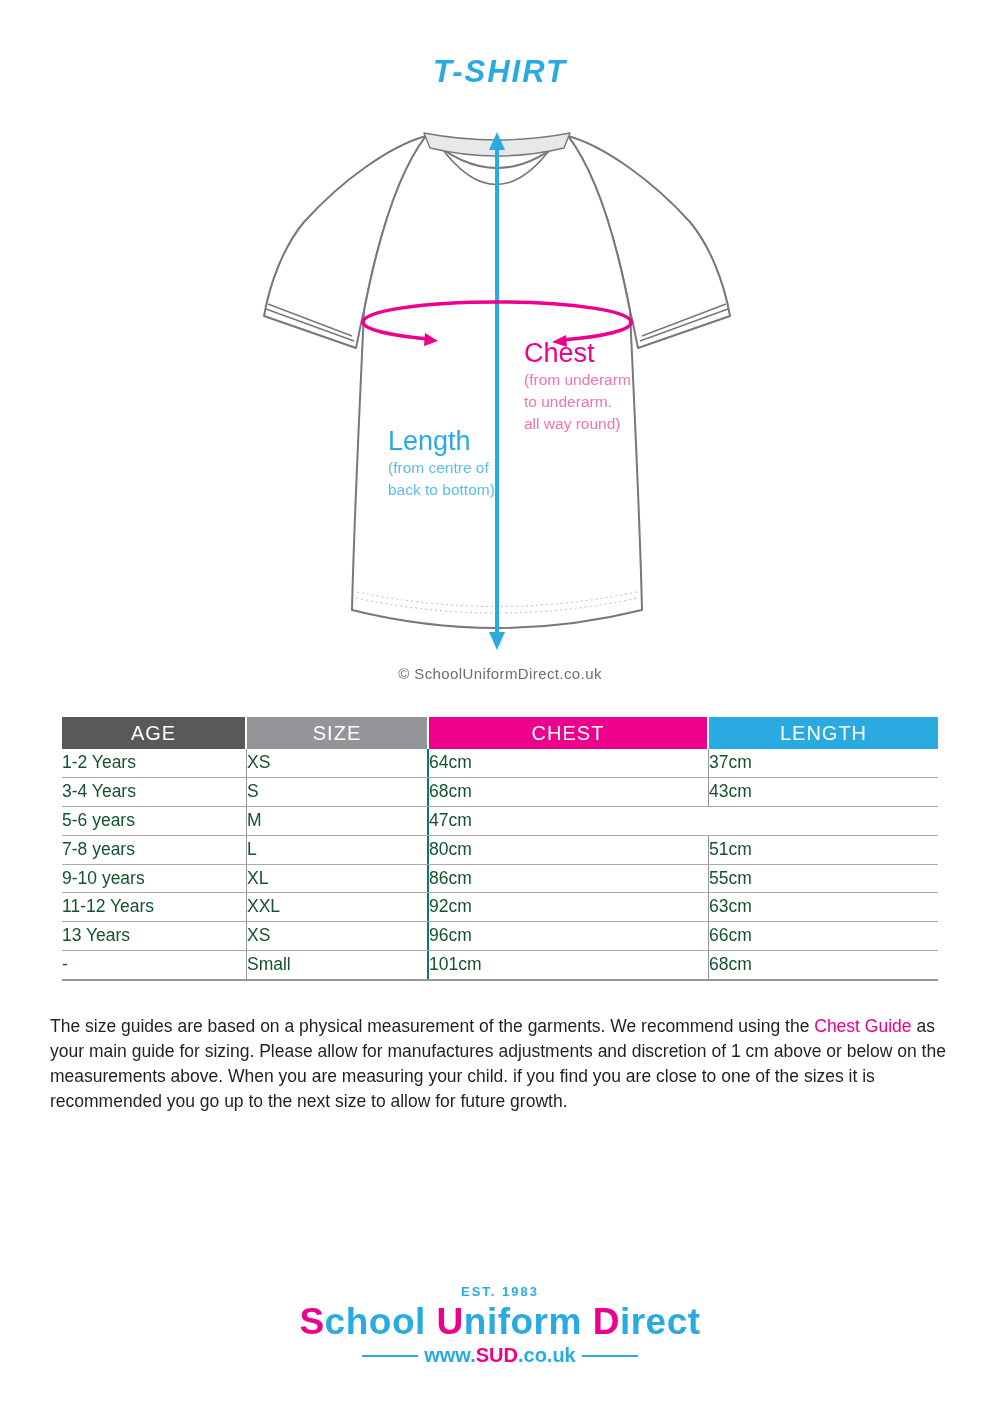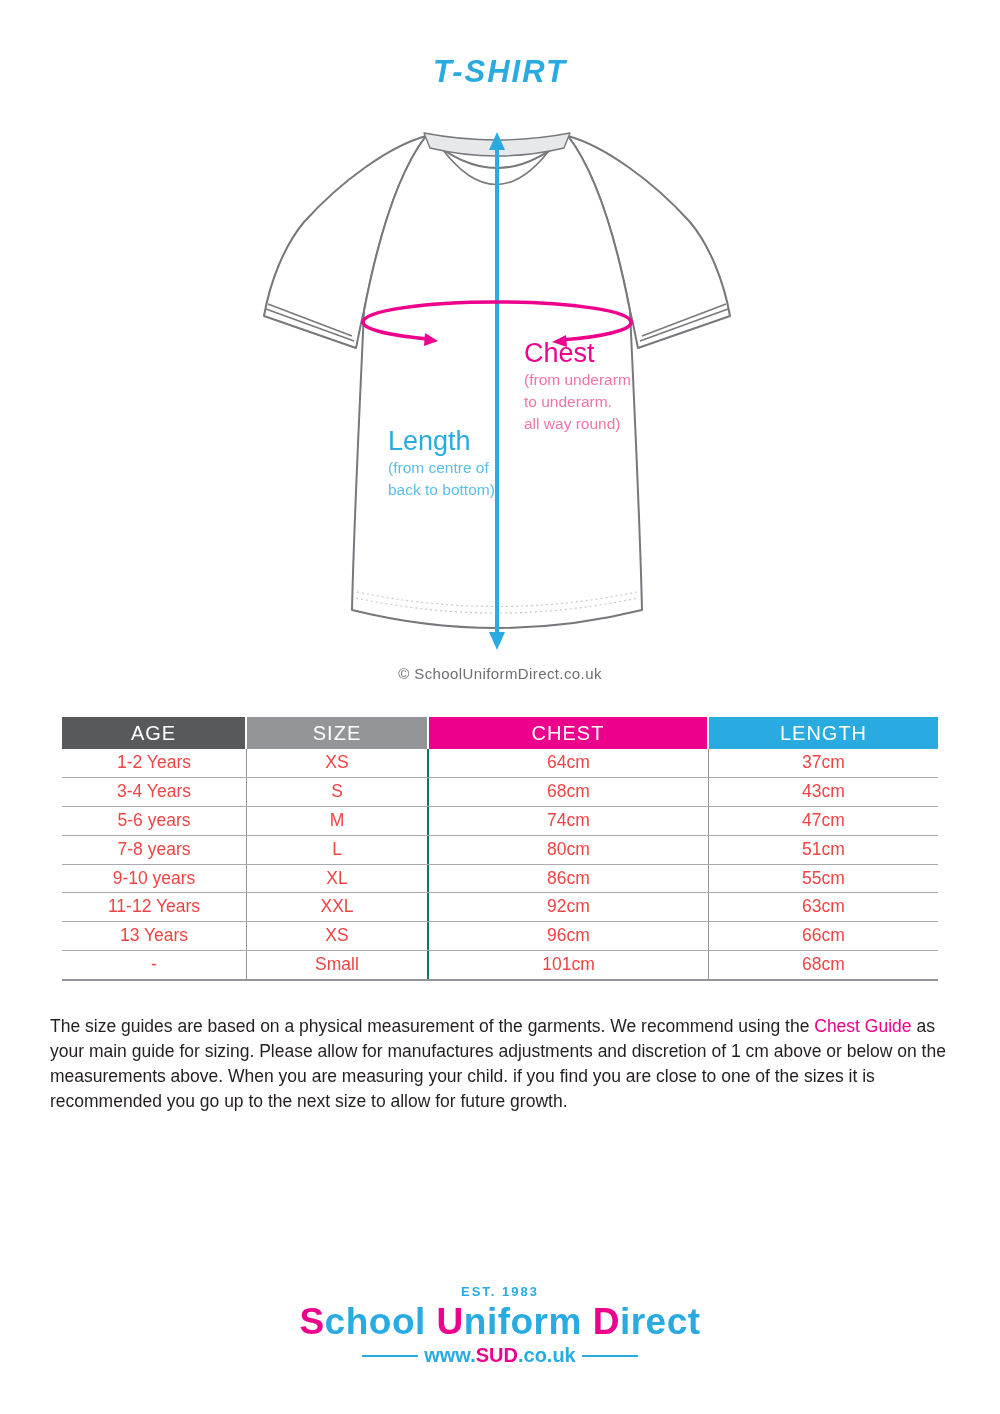--- a/index.html
+++ b/index.html
@@ -29,22 +29,22 @@
     box-sizing:border-box; color:#ffffff; font-size:20px; letter-spacing:1px;
     text-align:center; line-height:32px;
   }
   .th.c0 { width:185px; background:#58595B; border-right:2px solid #fff; }
   .th.c1 { width:182px; background:#939598; border-right:2px solid #fff; }
   .th.c2 { width:280px; background:#EC008C; border-right:2px solid #fff; }
   .th.c3 { width:229px; background:#29ABE2; }
   .tr { display:flex; height:27.9px; border-bottom:1px solid #A8AAAD; }
   .tr.last { border-bottom:2px solid #939598; }
   .td {
-    box-sizing:border-box; font-size:17.5px; color:#ef4444;
-    text-align:center; line-height:27.9px;
+    box-sizing:border-box; font-size:17.5px; color:#14532d;
+    line-height:27.9px;
   }
   .td.c0 { width:185px; border-right:1px solid #939598; }
   .td.c1 { width:182px; border-right:2px solid #0f766e; }
   .td.c2 { width:280px; border-right:1px solid #939598; }
   .td.c3 { width:229px; }
   
   .note {
     position:absolute; top:1014px; left:50px; width:900px;
     font-size:17.5px; line-height:25px; color:#231F20;
   }
@@ -124,21 +124,20 @@
   </div>
   <div class="tr">
     <div class="td c0">3-4 Years</div>
     <div class="td c1">S</div>
     <div class="td c2">68cm</div>
     <div class="td c3">43cm</div>
   </div>
   <div class="tr">
     <div class="td c0">5-6 years</div>
     <div class="td c1">M</div>
-    <div class="td c2">74cm</div>
     <div class="td c3">47cm</div>
   </div>
   <div class="tr">
     <div class="td c0">7-8 years</div>
     <div class="td c1">L</div>
     <div class="td c2">80cm</div>
     <div class="td c3">51cm</div>
   </div>
   <div class="tr">
     <div class="td c0">9-10 years</div>

